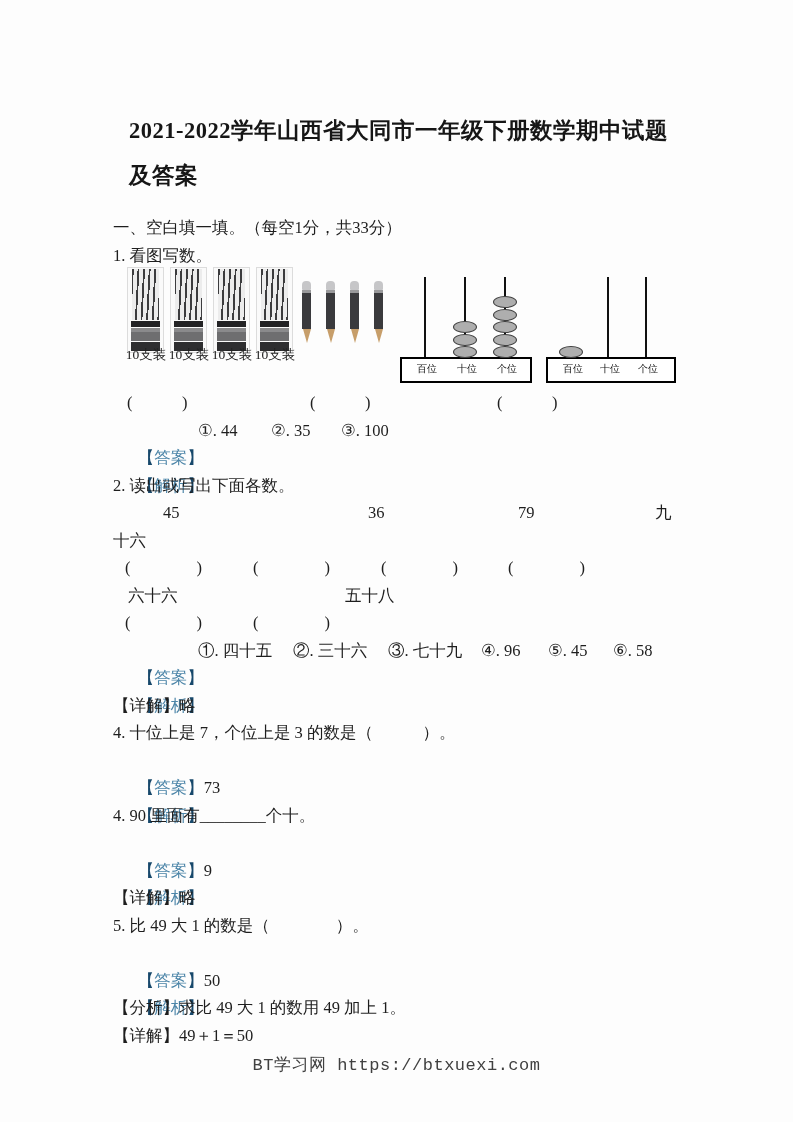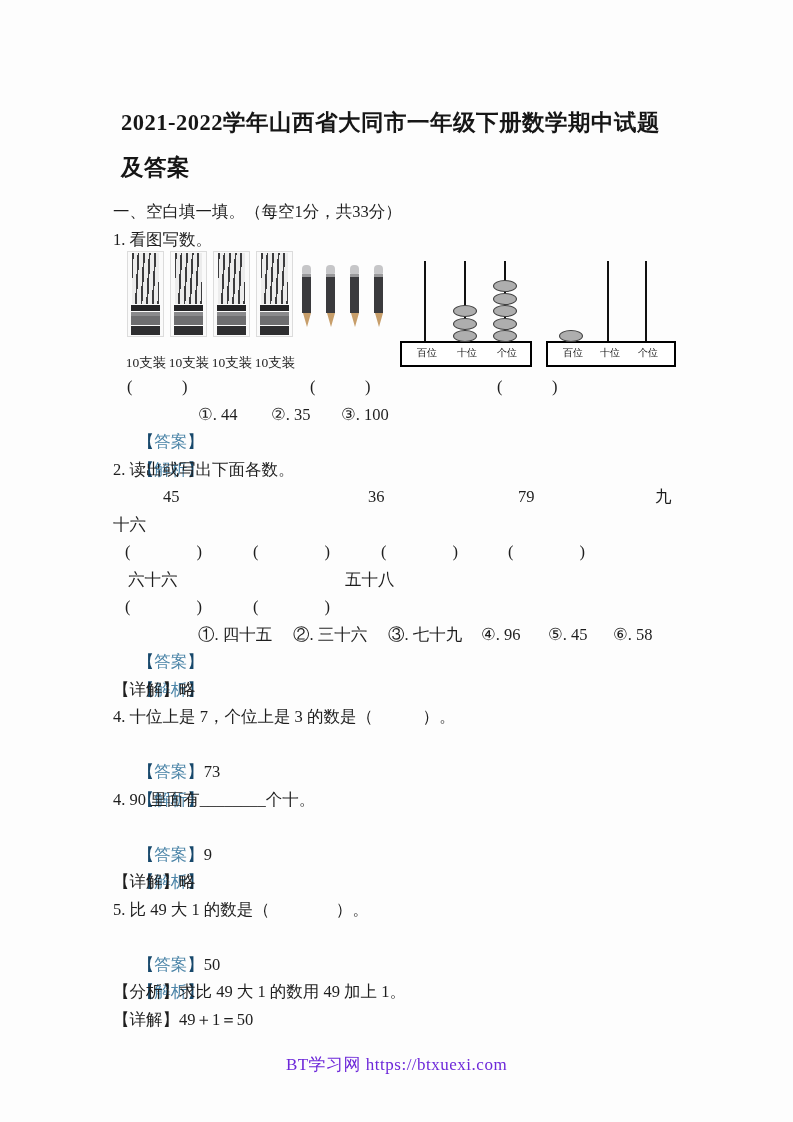--- a/index.html
+++ b/index.html
@@ -9,21 +9,21 @@
     width:793px; height:1122px;
     background:#fdfdfd;
     font-family:"Liberation Serif","DejaVu Serif",serif;
     color:#1e1e1e;
     overflow:hidden;
   }
   .content { position:absolute; left:113px; top:92px; width:572px; }
 
   .title {
     font-size:22.5px; font-weight:700; line-height:45px;
-    margin:8px; color:#161616; letter-spacing:0.5px;
+    margin:16px; color:#161616; letter-spacing:0.5px;
   }
 
   .line {
     position:relative;
     font-size:16.5px; height:27.5px; line-height:27.5px;
     white-space:pre;
   }
   .pos { position:absolute; top:0; white-space:pre; }
 
   .tag { white-space:pre; }
@@ -35,21 +35,21 @@
 
   
   .pack { position:absolute; top:2px; width:37px; height:86px;
           background:#fafafa; border:1px solid #dcdcdc; box-sizing:border-box; }
   .pack-pencils { position:absolute; top:1px; left:4px; right:4px; height:51px;
           background:repeating-linear-gradient(93deg,#3c3c3e 0 1.8px,#ececec 1.8px 5.6px); }
   .pack-band1 { position:absolute; top:53px; left:3px; right:3px; height:6px; background:#232325; }
   .pack-mid   { position:absolute; top:60px; left:3px; right:3px; height:13px;
           background:linear-gradient(#8a8a8c 0 4px,#6e6e70 4px 13px); }
   .pack-band2 { position:absolute; top:74px; left:3px; right:3px; height:9px; background:#2e2e30; }
-  .pack-label { position:absolute; top:105px; width:48px; text-align:center;
+  .pack-label { position:absolute; top:81px; width:48px; text-align:center;
           font-size:13.5px; color:#222; white-space:pre; }
 
   
   .lpencil { position:absolute; top:16px; width:9px; }
   .lp-cap  { height:9px; background:#c6c6c8; border-radius:4px 4px 1px 1px; }
   .lp-ring { height:3px; background:#99999b; }
   .lp-body { height:36px; background:#3a3a3d; }
   .lp-tip  { width:0; height:0; margin:0 auto;
              border-left:4.5px solid transparent; border-right:4.5px solid transparent;
              border-top:14px solid #c79e6a; }
@@ -58,22 +58,22 @@
   .abacus { position:absolute; top:6px; height:112px; }
   .rod { position:absolute; top:6px; width:2px; height:80px; background:#111; }
   .abacus-base { position:absolute; left:0; right:0; bottom:0; height:26px;
                  background:#ffffff; border:2px solid #000; box-sizing:border-box; }
   .base-label { position:absolute; top:3px; width:30px; text-align:center;
                 font-size:10px; color:#111; white-space:pre; }
   .bead { position:absolute; width:24px; height:12px; box-sizing:border-box;
           background:#aeaeae; border:1.5px solid #3f3f3f; border-radius:50%; }
 
   .footer { position:absolute; left:0; right:0; top:1053px; text-align:center;
-            font-family:Liberation Serif, serif;
-            font-size:17px; color:#6d28d9; letter-spacing:0.5px; }
+            font-family:Liberation Mono, monospace;
+            font-size:17px; color:#404040; letter-spacing:0.5px; }
 </style>
 </head>
 <body>
 
 <div class="page">
   <div class="content">
 
     <h1 class="title">2021-2022学年山西省大同市一年级下册数学期中试题及答案</h1>
 
     <div class="line">一、空白填一填。（每空1分，共33分）</div>

